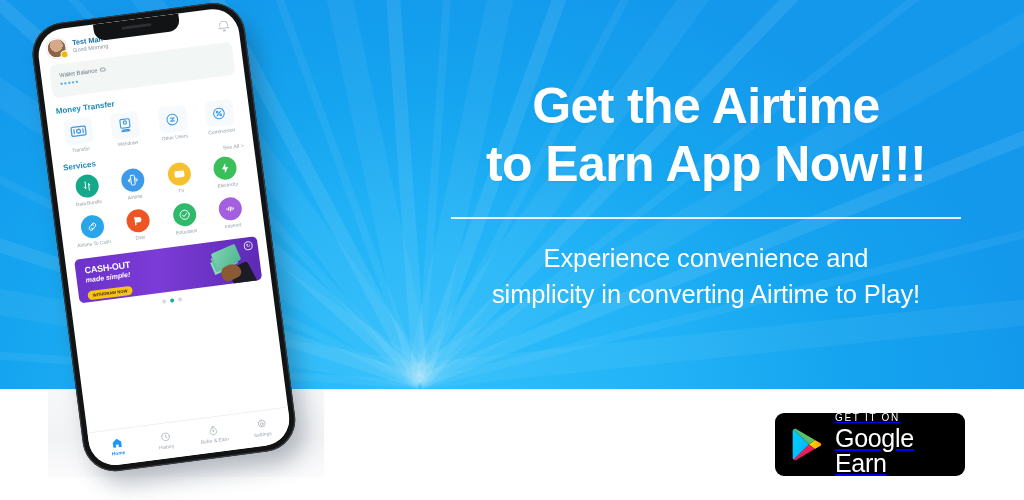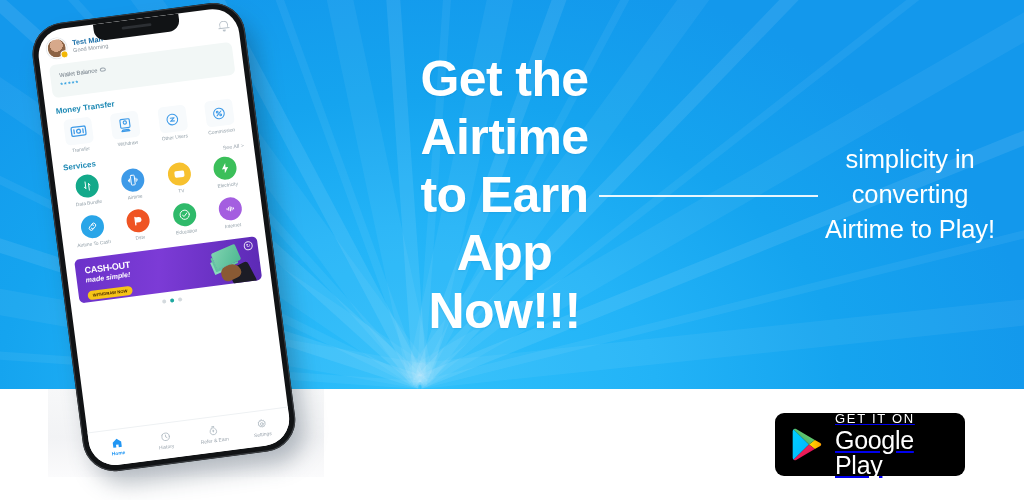--- a/index.html
+++ b/index.html
@@ -240,21 +240,21 @@
   .bn { text-align: center; width: 44px; }
   .bn .ic { height: 12px; display:flex;align-items:center;justify-content:center; }
   .bn .bl { font-size: 4.9px; color: #9aa4ad; margin-top: 2px; }
   .bn.active .bl { color: #2196f3; font-weight: bold; }
 
   
   .right {
     position: absolute;
     left: 410px; top: 0;
     width: 592px; height: 389px;
-    display: flex; flex-direction: row;
+    display: flex; flex-direction: column;
     align-items: center; justify-content: center;
     text-align: center;
   }
   .headline {
     color: #ffffff;
     font-size: 50px;
     font-weight: bold;
     line-height: 1.16;
     letter-spacing: -0.6px;
     text-shadow: 0 1px 2px rgba(0,60,110,0.10);
@@ -279,21 +279,21 @@
     background: #000000;
     border-radius: 9px;
     display: flex; align-items: center; gap: 13px;
     padding: 0 17px;
   }
   .gp-tri {
     width: 30px; height: 33px; position: relative; flex: none;
   }
   .gp-txt { line-height: 1; }
   .gp-top {
-    color: #ffffff; font-size: 13px; letter-spacing: 1.7px;
+    color: #ffffff; font-size: 10px; letter-spacing: 1.7px;
     margin-bottom: 3px;
   }
   .gp-main {
     color: #ffffff; font-size: 25px; letter-spacing: -0.3px;
   }
 </style>
 </head>
 <body>
 
 <div id="stage">
@@ -549,20 +549,21 @@
     </div>
   </div>
 
   <div class="right">
     <div class="headline">
       <div>Get the Airtime</div>
       <div>to Earn App Now!!!</div>
     </div>
     <div class="rule"></div>
     <div class="subline">
+      <div>Experience convenience and</div>
       <div>simplicity in converting Airtime to Play!</div>
     </div>
   </div>
 
   <a class="gplay" href="#">
     <span class="gp-tri">
       <svg width="30" height="33" viewBox="0 0 30 33" aria-hidden="true">
         <defs>
           <linearGradient id="gpA" x1="0" y1="0" x2="1" y2="1">
             <stop offset="0" stop-color="#00d0ff"></stop>
@@ -582,17 +583,17 @@
           </linearGradient>
         </defs>
         <path d="M1.5 1.2 L17 16.5 L1.5 31.8 C1 31.3 0.7 30.5 0.7 29.5 L0.7 3.5 C0.7 2.5 1 1.7 1.5 1.2 Z" fill="url(#gpA)"></path>
         <path d="M22.8 11.9 L17 16.5 L22.8 21.1 L28.3 17.9 C29.5 17.2 29.5 15.8 28.3 15.1 Z" fill="url(#gpB)"></path>
         <path d="M22.8 21.1 L17 16.5 L1.5 31.8 C2.1 32.4 3.1 32.5 4.2 31.9 Z" fill="url(#gpC)"></path>
         <path d="M22.8 11.9 L4.2 1.1 C3.1 0.5 2.1 0.6 1.5 1.2 L17 16.5 Z" fill="url(#gpD)"></path>
       </svg>
     </span>
     <span class="gp-txt">
       <span class="gp-top" style="display:block">GET IT ON</span>
-      <span class="gp-main" style="display:block">Google Play</span>
+      <span class="gp-main" style="display:block">Google Earn</span>
     </span>
   </a>
 
 </div>
 
 </body></html>

